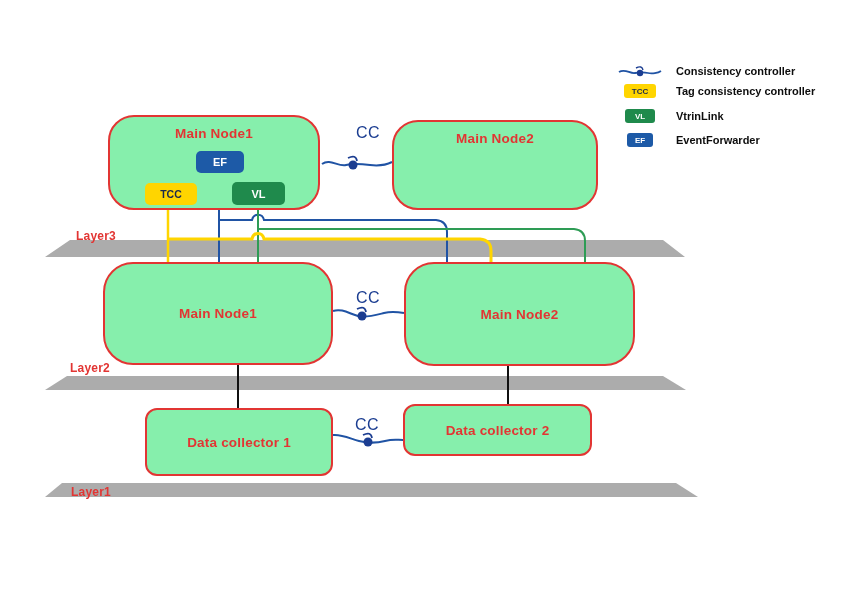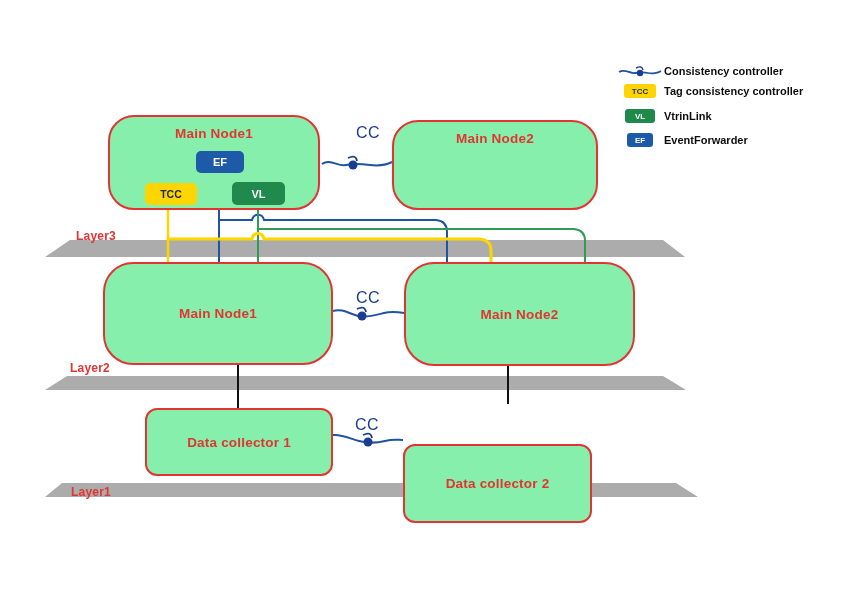--- a/index.html
+++ b/index.html
@@ -17,21 +17,21 @@
   .title-center{display:flex;justify-content:center;align-items:center;height:100%;}
   .chip{
     position:absolute;z-index:3;display:flex;align-items:center;justify-content:center;
     font-weight:bold;border-radius:5px;box-sizing:border-box;
   }
   #l3mn1{left:108px;top:115px;width:212px;height:95px;border-radius:26px;}
   #l3mn2{left:392px;top:120px;width:206px;height:90px;border-radius:26px;}
   #l2mn1{left:103px;top:262px;width:230px;height:103px;border-radius:30px;}
   #l2mn2{left:404px;top:262px;width:231px;height:104px;border-radius:30px;}
   #dc1{left:145px;top:408px;width:188px;height:68px;border-radius:12px;}
-  #dc2{left:403px;top:404px;width:189px;height:79px;border-radius:12px;margin-top:40px;}
+  #dc2{left:403px;top:404px;width:189px;height:52px;border-radius:12px;}
   #ef-chip{left:196px;top:151px;width:48px;height:22px;background:#1d5aa7;color:#ffffff;font-size:11px;}
   #tcc-chip{left:145px;top:183px;width:52px;height:22px;background:#ffd500;color:#19294d;font-size:10.5px;}
   #vl-chip{left:232px;top:182px;width:53px;height:23px;background:#1f8a4c;color:#ffffff;font-size:11px;}
   .cc-label{
     position:absolute;width:60px;text-align:center;z-index:4;
     color:#1b3d91;font-weight:normal;font-size:16px;letter-spacing:.5px;
   }
   #cc-top{left:338px;top:124px;}
   #cc-mid{left:338px;top:289px;}
   #cc-bot{left:337px;top:416px;}
@@ -45,21 +45,21 @@
   #legend{position:absolute;left:616px;top:63px;z-index:4;}
   .legend-row{position:absolute;display:flex;align-items:center;}
   .legend-icon-cell{width:48px;display:flex;justify-content:center;align-items:center;flex:none;}
   .legend-chip{
     display:flex;align-items:center;justify-content:center;border-radius:3px;
     font-weight:bold;font-size:8px;height:14px;
   }
   .legend-chip.tcc{width:32px;background:#ffd500;color:#19294d;}
   .legend-chip.vl{width:30px;background:#1f8a4c;color:#ffffff;}
   .legend-chip.ef{width:26px;background:#1d5aa7;color:#ffffff;}
-  .legend-text{color:#0d0d0d;font-weight:bold;font-size:11px;margin-left:0;white-space:nowrap;}
+  .legend-text{color:#0d0d0d;font-weight:bold;font-size:11px;margin-left:12px;white-space:nowrap;}
   #legend-row-0{left:0;top:0;}
   #legend-row-1{left:0;top:21px;}
   #legend-row-2{left:0;top:46px;}
   #legend-row-3{left:0;top:70px;}
 </style>
 </head>
 <body>
 
 <div id="canvas">
 

